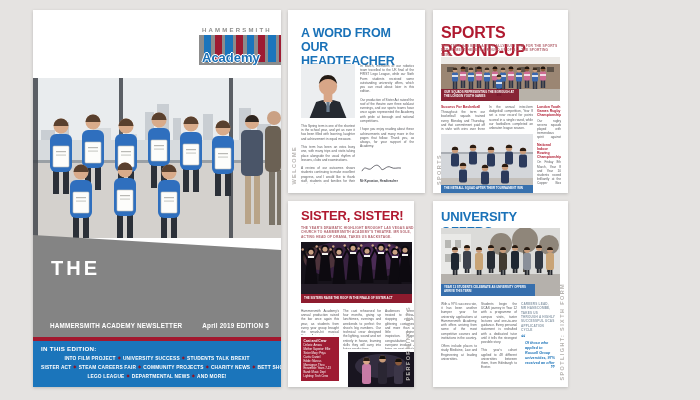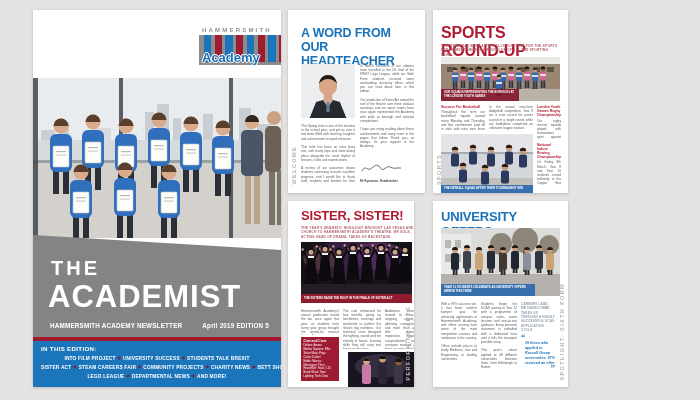--- a/index.html
+++ b/index.html
@@ -137,21 +137,20 @@
             <circle cx="241" cy="40" r="7" fill="#caa184"></circle>
         </g>
         <use href="#kid" x="48" y="86"></use>
           <use href="#kid" x="92" y="84"></use>
           <use href="#kid" x="136" y="86"></use>
       </svg>
     </div>
 
     <div class="band">
       <div class="title-the">THE</div>
-      <div class="title-main">ACADEMIST</div>
       <div class="band-footer">
         <span>HAMMERSMITH ACADEMY NEWSLETTER</span>
         <span>April 2019 EDITION 5</span>
       </div>
     </div>
     <div class="red-rule"></div>
 
     <div class="edition">
       <div class="edition-label">IN THIS EDITION:</div>
       <div class="edition-line"><span>INTO FILM PROJECT</span><span class="dot">◆</span><span>UNIVERSITY SUCCESS</span><span class="dot">◆</span><span>STUDENTS TALK BREXIT</span></div>

